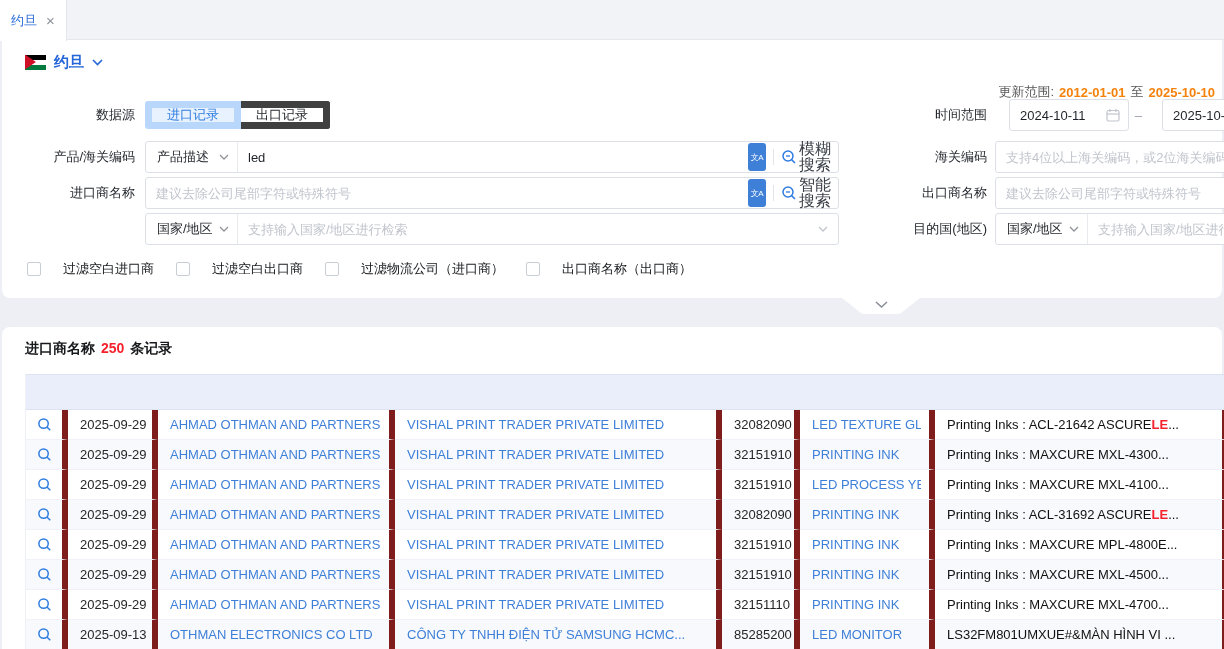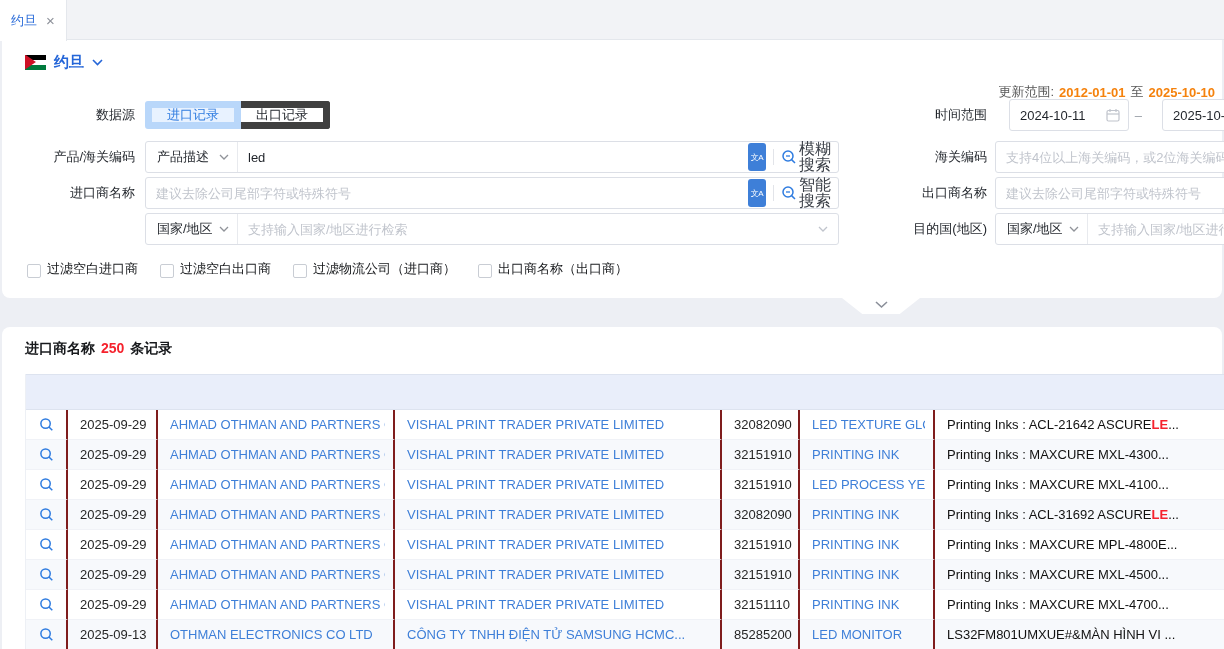--- a/index.html
+++ b/index.html
@@ -68,21 +68,21 @@
                  font-size:13px; padding:0 10px; font-family:inherit; color:#1f2329; outline:none; }
   .plain-input::placeholder { color:#c0c4cc; }
   .ig-caret-right { margin:0 10px 0 4px; }
   .date-wrap { display:flex; align-items:center; height:32px; }
   .date-box { display:flex; align-items:center; justify-content:space-between; height:32px;
               border:1px solid #dcdfe6; border-radius:3px; padding:0 8px 0 10px; background:#fff;margin-left:14px; }
   .date-box.d1 { width:140px; }
   .date-box.d2 { width:150px; }
   .date-dash { color:#9aa0a8; margin:0 6px; }
   .cb-row { position:absolute; top:220px; left:25px; display:flex; gap:22px; align-items:center; }
-  .cb-item { display:flex; align-items:flex-end; gap:6px; cursor:pointer; }
+  .cb-item { display:flex; align-items:center; gap:22px; cursor:pointer; }
   .cb-box { width:14px; height:14px; border:1px solid #c9cdd4; border-radius:2px; background:#fff; }
   .cb-text { color:#17191c; font-size:13px; }
   
   .notch { position:absolute; top:298px; left:842px; width:78px; height:16px; background:#fff;
            clip-path:polygon(0 0,100% 0,74% 100%,26% 100%); z-index:1;
            display:flex; align-items:flex-start; justify-content:center; cursor:pointer; }
   
   .results-panel { position:absolute; top:327px; left:2px; right:2px; height:330px;
                    background:#fff; border-radius:8px 8px 0 0; }
   .summary { position:absolute; top:13px; left:23px; font-size:14px; font-weight:bold;
@@ -101,21 +101,21 @@
   .caret-down  { width:0; height:0; border-left:4px solid transparent; border-right:4px solid transparent; border-top:5px solid #c0c4cc; }
   .caret-down.active { border-top-color:#2f7ce0; }
   .ai-badge { background:#d7eaff; color:#2f7ce0; font-size:10px; font-weight:bold;
               border-radius:2px; padding:1px 3px; margin-left:5px; }
   .info-icon { width:13px; height:13px; border:1px solid #bfc4cc; border-radius:50%;
                color:#bfc4cc; font-size:9px; font-weight:normal; display:inline-flex;
                align-items:center; justify-content:center; margin-left:5px; font-style:italic; }
   .trow { height:30px; background:#fff; }
   .trow:nth-child(even) { background:#f7f9fc; }
   .td { display:flex; align-items:center; padding:0 8px 0 12px; font-size:13px; color:#262626;
-        border-right:2px solid #7f1d1d; border-bottom:1px solid #f0f2f7;
+        border-right:6px solid #7f1d1d; border-bottom:1px solid #f0f2f7;
         white-space:nowrap; overflow:hidden; }
   .td-view { justify-content:center; padding:0; }
   .view-btn { display:inline-flex; cursor:pointer; }
   .cell-link { color:#3e7fd8; cursor:pointer; overflow:hidden; white-space:nowrap; }
   .td-desc { color:#111; }
   .hl { color:#f5222d; font-weight:bold; }
   svg { display:block; }
 </style>
 </head>
 <body>

